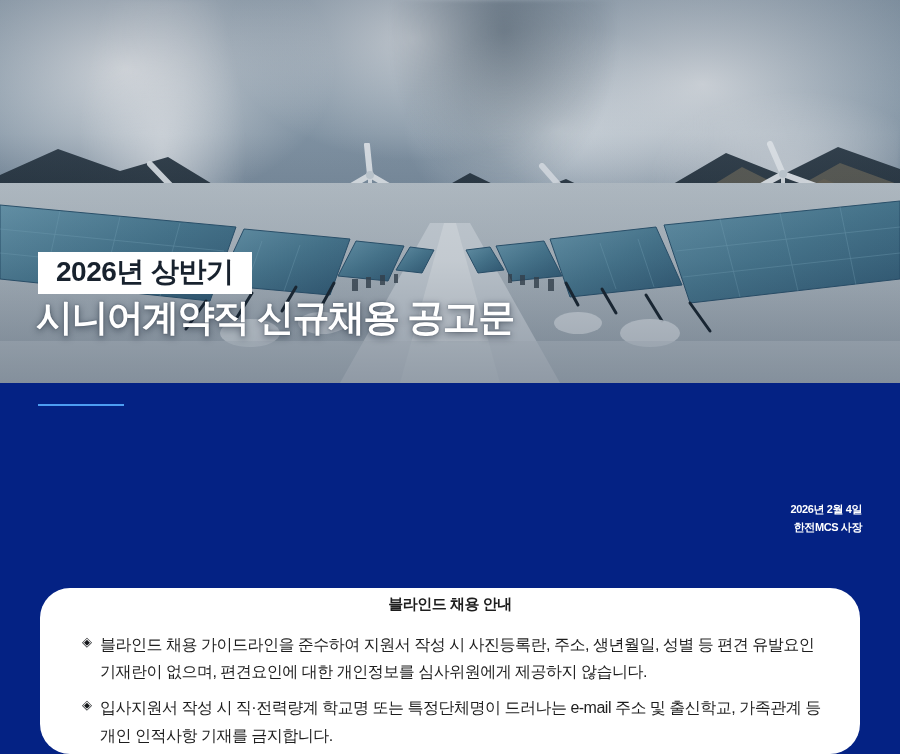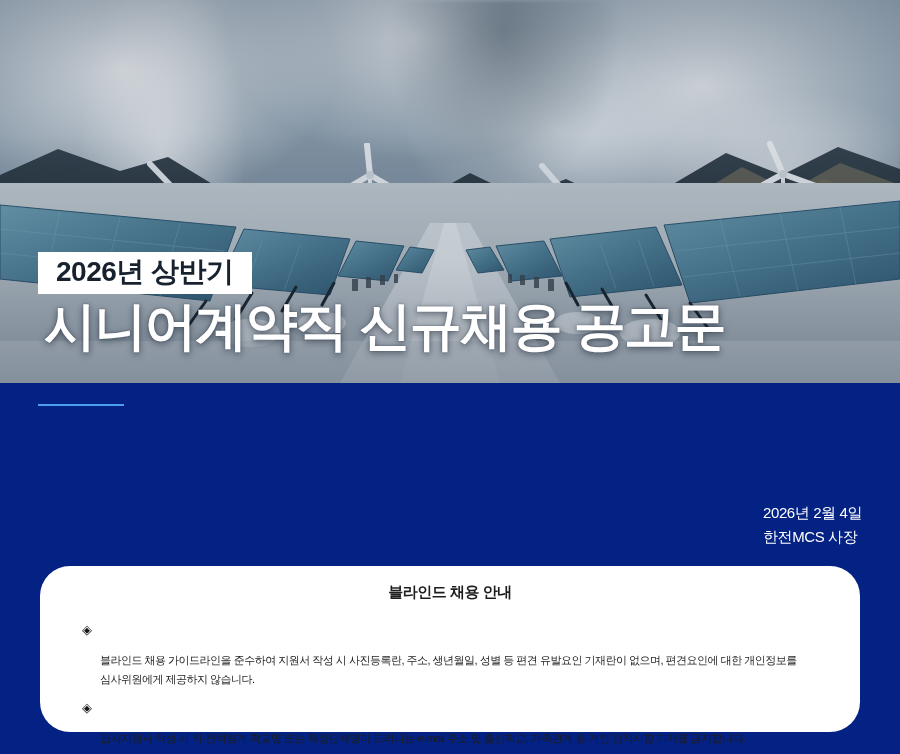--- a/index.html
+++ b/index.html
@@ -95,24 +95,24 @@
     font-size: 28px;
     font-weight: bold;
     letter-spacing: -0.5px;
     padding: 5px 18px 7px 18px;
     line-height: 1.08;
     white-space: nowrap;
     z-index: 6;
   }
   .headline {
     position: absolute;
-    left: 44px;
+    left: 36px;
     top: 297px;
     color: #ffffff;
-    font-size: 52px;
+    font-size: 37px;
     font-weight: bold;
     letter-spacing: -1.6px;
     line-height: 1.12;
     white-space: nowrap;
     text-shadow: 0 2px 7px rgba(10,20,36,.55), 0 0 2px rgba(10,20,36,.4);
     z-index: 6;
   }
 
   
   .bluebody {
@@ -143,38 +143,39 @@
     word-break: keep-all;
   }
   .intro .brand {
     color: #69aef6;
     font-weight: bold;
   }
   .signature {
     position: absolute;
     right: 38px;
     top: 118px;
+    text-align: right;
     color: #ffffff;
-    font-size: 15px;
-    font-weight: normal;
+    font-size: 11px;
+    font-weight: bold;
     line-height: 1.62;
     letter-spacing: -0.4px;
   }
 
   
   .card {
     position: absolute;
     left: 40px;
-    top: 566px;
+    top: 588px;
     width: 820px;
     height: 166px;
     background: #ffffff;
     border-radius: 30px;
     box-sizing: border-box;
-    padding: 17px 30px 0 30px;
+    padding: 7px 30px 0 30px;
   }
   .card-title {
     text-align: center;
     color: #1d1d1d;
     font-size: 15px;
     font-weight: bold;
     letter-spacing: -0.5px;
     margin-bottom: 17px;
   }
   .notice {
@@ -185,25 +186,24 @@
   }
   .notice .dia {
     flex: 0 0 auto;
     color: #15171a;
     font-size: 13px;
     line-height: 1.7;
     margin-right: 8px;
   }
   .notice .txt {
     color: #1d1d1d;
-    font-size: 11px;
+    font-size: 16px;
     line-height: 1.7;
     letter-spacing: -0.5px;
     word-break: keep-all;
-    margin-top: 32px;
   }
 </style>
 </head>
 <body>
 
 <div class="poster">
 
   <div class="hero">
     <div class="sky"></div>
     <div class="cloudveil"></div>

